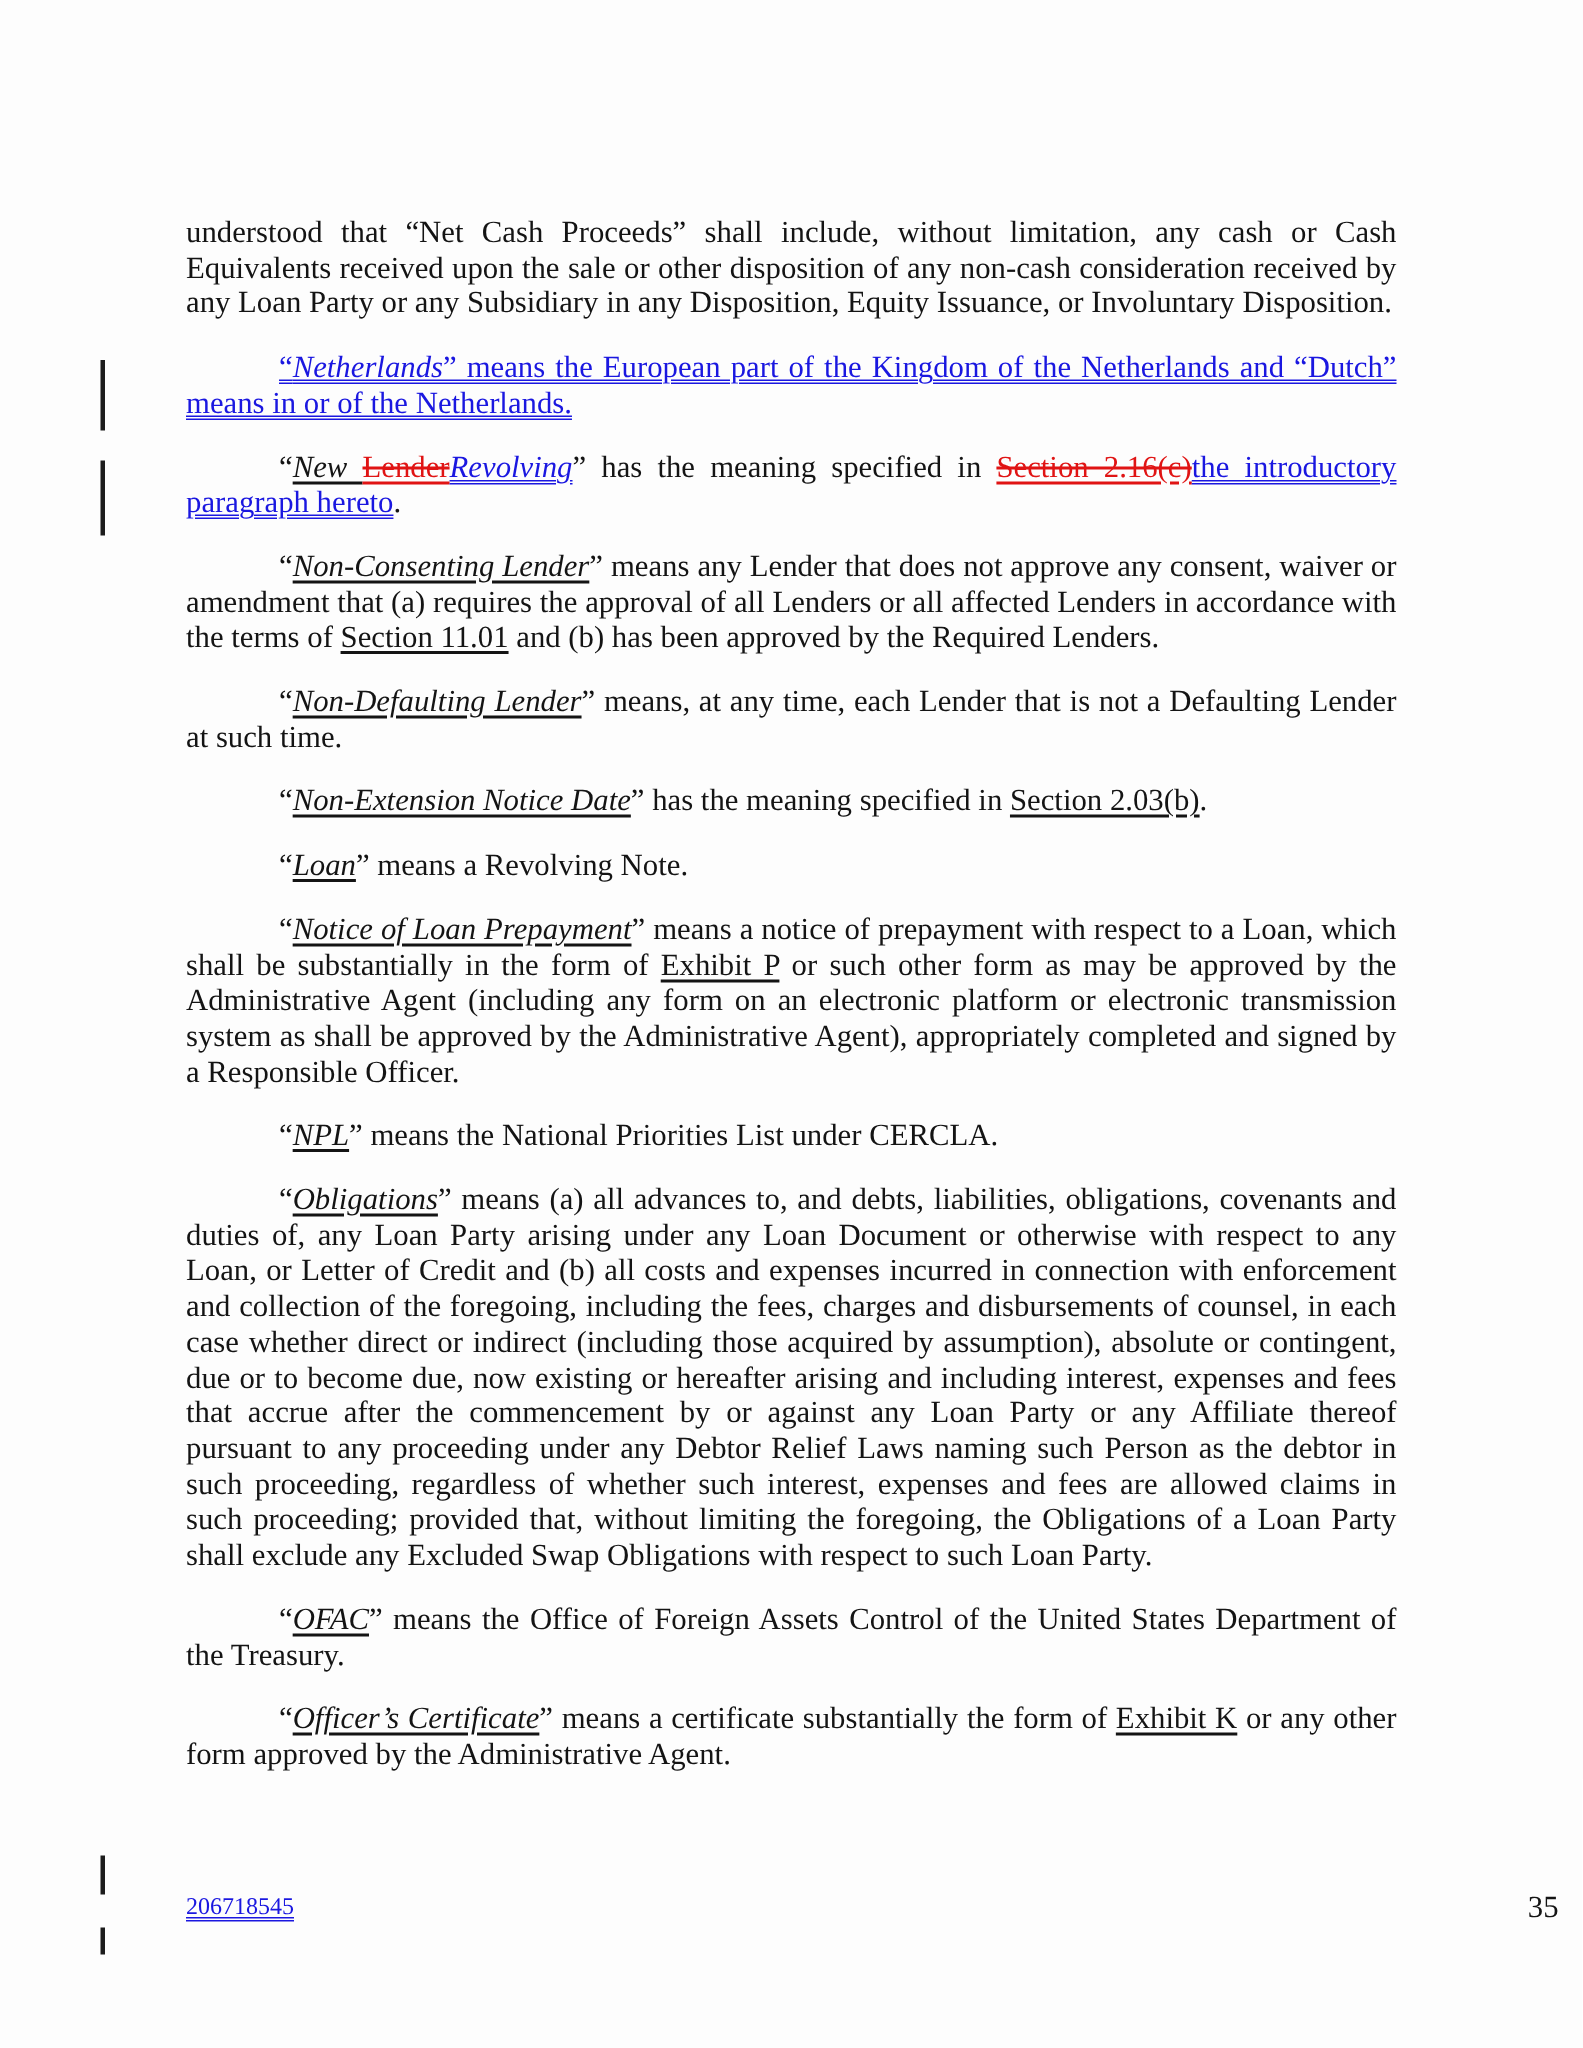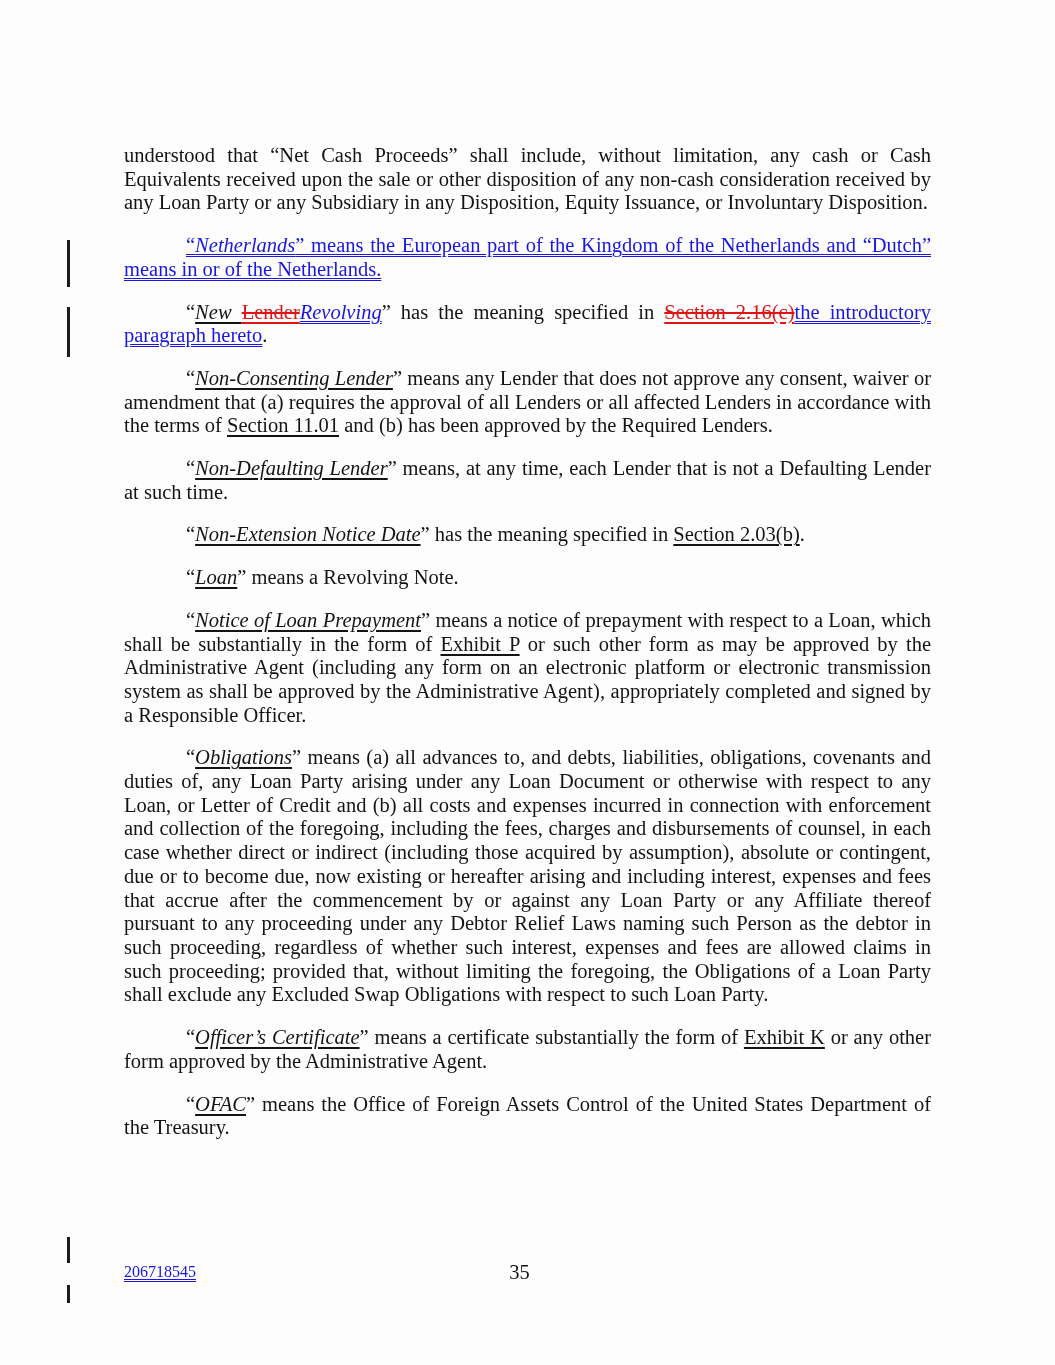--- a/index.html
+++ b/index.html
@@ -68,21 +68,21 @@
     position: absolute;
     left: 67px;
     width: 2.5px;
     background: var(--bar, #1c1c1c);
   }
   .page-number {
     position: absolute;
     left: 0;
     top: 1261px;
     width: 1039px;
-    text-align: center;
+    text-align: right;
     font-size: 20.5px;
     line-height: 23.7px;
     color: var(--txt, #141414);
   }
   .doc-number {
     position: absolute;
     left: 124px;
     top: 1263px;
     font-size: 16px;
     line-height: 17px;
@@ -99,23 +99,24 @@
 <div class="page">
   <div class="content">
       <p class="para no-indent"><span class="run-plain">understood that “Net Cash Proceeds” shall include, without limitation, any cash or Cash Equivalents received upon the sale or other disposition of any non-cash consideration received by any Loan Party or any Subsidiary in any Disposition, Equity Issuance, or Involuntary Disposition.</span></p>
       <p class="para"><span class="run-ins">“</span><span class="run-ins-term">Netherlands</span><span class="run-ins">” means the European part of the Kingdom of the Netherlands and “Dutch” means in or of the Netherlands.</span></p>
       <p class="para"><span class="run-plain">“</span><span class="run-term">New </span><span class="run-del-term">Lender</span><span class="run-ins-term">Revolving</span><span class="run-plain">” has the meaning specified in </span><span class="run-del">Section 2.16(c)</span><span class="run-ins">the introductory paragraph hereto</span><span class="run-plain">.</span></p>
       <p class="para"><span class="run-plain">“</span><span class="run-term">Non-Consenting Lender</span><span class="run-plain">” means any Lender that does not approve any consent, waiver or amendment that (a) requires the approval of all Lenders or all affected Lenders in accordance with the terms of </span><span class="run-ref">Section 11.01</span><span class="run-plain"> and (b) has been approved by the Required Lenders.</span></p>
       <p class="para"><span class="run-plain">“</span><span class="run-term">Non-Defaulting Lender</span><span class="run-plain">” means, at any time, each Lender that is not a Defaulting Lender at such time.</span></p>
       <p class="para"><span class="run-plain">“</span><span class="run-term">Non-Extension Notice Date</span><span class="run-plain">” has the meaning specified in </span><span class="run-ref">Section 2.03(b)</span><span class="run-plain">.</span></p>
       <p class="para"><span class="run-plain">“</span><span class="run-term">Loan</span><span class="run-plain">” means a Revolving Note.</span></p>
       <p class="para"><span class="run-plain">“</span><span class="run-term">Notice of Loan Prepayment</span><span class="run-plain">” means a notice of prepayment with respect to a Loan, which shall be substantially in the form of </span><span class="run-ref">Exhibit P</span><span class="run-plain"> or such other form as may be approved by the Administrative Agent (including any form on an electronic platform or electronic transmission system as shall be approved by the Administrative Agent), appropriately completed and signed by a Responsible Officer.</span></p>
+      <p class="para"><span class="run-plain">“</span><span class="run-term">NPL</span><span class="run-plain">” means the National Priorities List under CERCLA.</span></p>
       <p class="para"><span class="run-plain">“</span><span class="run-term">Obligations</span><span class="run-plain">” means (a) all advances to, and debts, liabilities, obligations, covenants and duties of, any Loan Party arising under any Loan Document or otherwise with respect to any Loan, or Letter of Credit and (b) all costs and expenses incurred in connection with enforcement and collection of the foregoing, including the fees, charges and disbursements of counsel, in each case whether direct or indirect (including those acquired by assumption), absolute or contingent, due or to become due, now existing or hereafter arising and including interest, expenses and fees that accrue after the commencement by or against any Loan Party or any Affiliate thereof pursuant to any proceeding under any Debtor Relief Laws naming such Person as the debtor in such proceeding, regardless of whether such interest, expenses and fees are allowed claims in such proceeding; provided that, without limiting the foregoing, the Obligations of a Loan Party shall exclude any Excluded Swap Obligations with respect to such Loan Party.</span></p>
+      <p class="para"><span class="run-plain">“</span><span class="run-term">OFAC</span><span class="run-plain">” means the Office of Foreign Assets Control of the United States Department of the Treasury.</span></p>
       <p class="para"><span class="run-plain">“</span><span class="run-term">Officer’s Certificate</span><span class="run-plain">” means a certificate substantially the form of </span><span class="run-ref">Exhibit K</span><span class="run-plain"> or any other form approved by the Administrative Agent.</span></p>
-      <p class="para"><span class="run-plain">“</span><span class="run-term">OFAC</span><span class="run-plain">” means the Office of Foreign Assets Control of the United States Department of the Treasury.</span></p>
     </div>
   <div class="page-number">35</div>
   <div class="doc-number">206718545</div>
 <div class="change-bar" style="top: 240px; height: 47px;"></div>
     <div class="change-bar" style="top: 307px; height: 50px;"></div>
     <div class="change-bar" style="top: 1237px; height: 26px;"></div>
     <div class="change-bar" style="top: 1285px; height: 18px;"></div>
   </div>
 
 </body></html>

